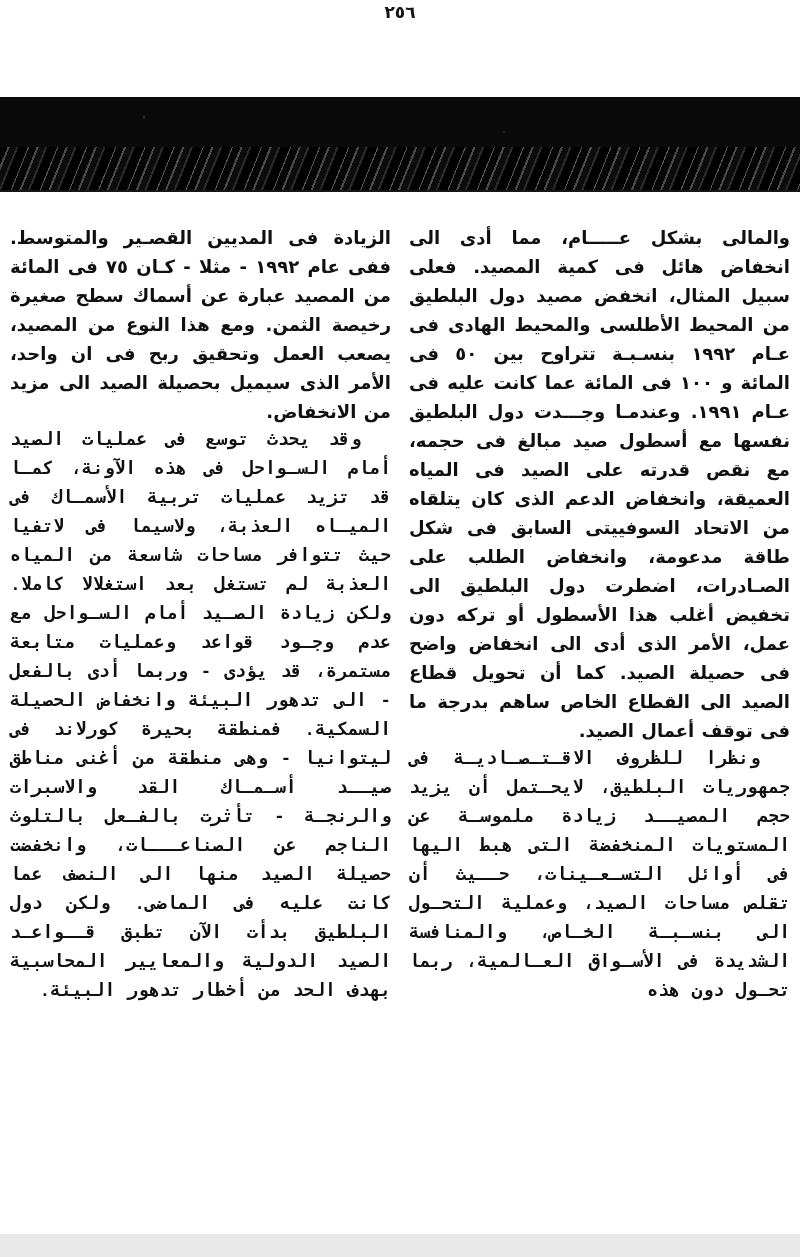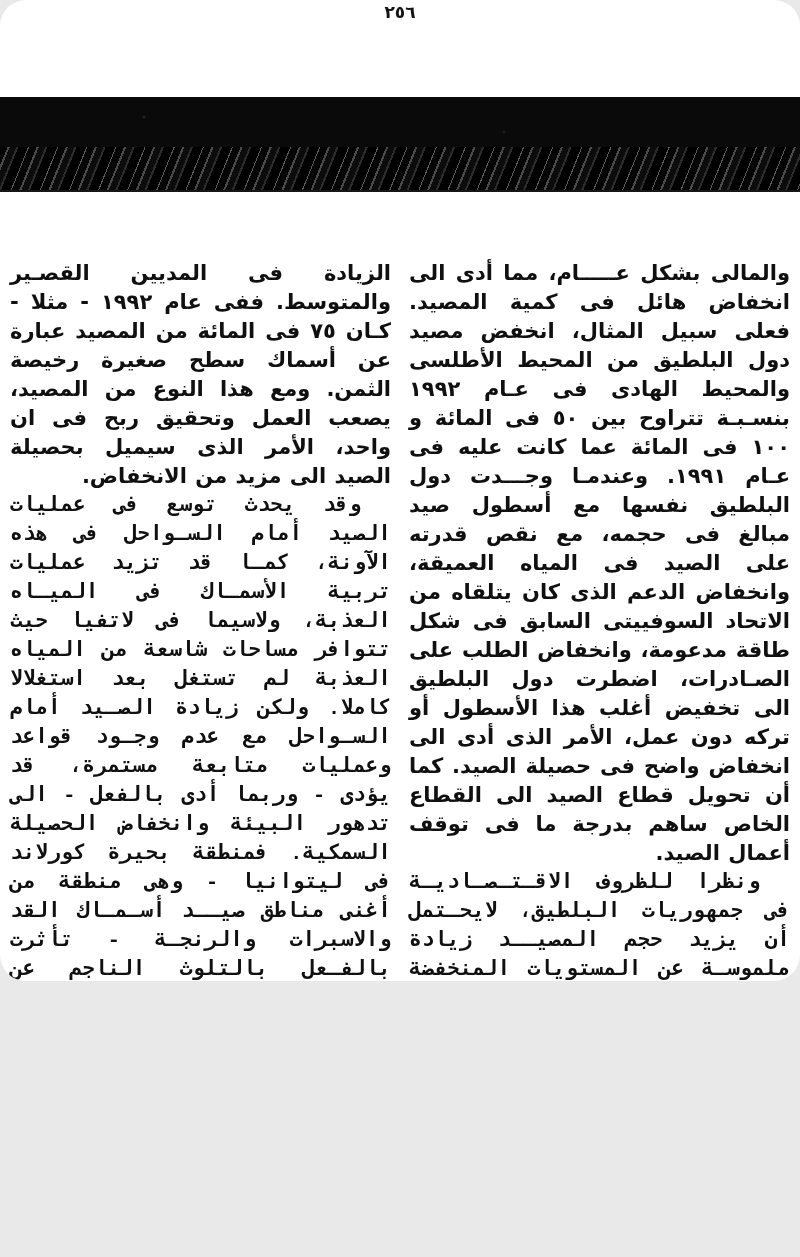--- a/index.html
+++ b/index.html
@@ -3,26 +3,25 @@
   <meta charset="utf-8">
   <style>
     html, body {
       margin: 0;
       padding: 0;
       background: #e9e9e9;
     }
     .page {
       position: relative;
       width: 800px;
-      height: 981px;
+      height: 1234px;
       margin: 0 auto;
       background: #ffffff;
       overflow: hidden;
       font-family: "DejaVu Sans", sans-serif;
-      border-radius: 26px;
     }
     .page-number {
       position: absolute;
       top: 2px;
       left: 0;
       right: 0;
       text-align: center;
       font-size: 17px;
       font-weight: 700;
       color: #141414;
@@ -65,25 +64,24 @@
       right: 10px;
       display: flex;
       direction: rtl;
       gap: 18px;
     }
     .column {
       width: 381px;
       direction: rtl;
       text-align: justify;
       color: #101010;
-      font-size: 21px;
+      font-size: 18px;
       line-height: 29px;
       font-weight: 700;
       word-spacing: 1px;
-      margin-top: 36px;
     }
     .column p {
       margin: 0;
     }
     .column p.indent {
       text-indent: 30px;
       font-family: Liberation Mono, monospace;
     }
   </style>
 </head>
@@ -95,21 +93,21 @@
 
   <div class="scan-band">
     <div class="band-solid"></div>
     <div class="band-streaks"></div>
   </div>
 
   <div class="columns">
 
     <div class="column">
       <p>والمالى بشكل عـــــام، مما أدى الى انخفاض هائل فى كمية المصيد. فعلى سبيل المثال، انخفض مصيد دول البلطيق من المحيط الأطلسى والمحيط الهادى فى عـام ١٩٩٢ بنسـبـة تتراوح بين ٥٠ فى المائة و ١٠٠ فى المائة عما كانت عليه فى عـام ١٩٩١. وعندمـا وجـــدت دول البلطيق نفسها مع أسطول صيد مبالغ فى حجمه، مع نقص قدرته على الصيد فى المياه العميقة، وانخفاض الدعم الذى كان يتلقاه من الاتحاد السوفييتى السابق فى شكل طاقة مدعومة، وانخفاض الطلب على الصـادرات، اضطرت دول البلطيق الى تخفيض أغلب هذا الأسطول أو تركه دون عمل، الأمر الذى أدى الى انخفاض واضح فى حصيلة الصيد. كما أن تحويل قطاع الصيد الى القطاع الخاص ساهم بدرجة ما فى توقف أعمال الصيد.</p>
-      <p class="indent">ونظرا للظروف الاقـتـصـاديـة فى جمهوريات البلطيق، لايحـتمل أن يزيد حجم المصيــد زيادة ملموسـة عن المستويات المنخفضة التى هبط اليها فى أوائل التسـعـينات، حــيث أن تقلص مساحات الصيد، وعملية التحـول الى مناطق الخـاص، والمنافسة الشديدة فى الأسـواق العـالمية، ربما تحـول دون هذه</p>
+      <p class="indent">ونظرا للظروف الاقـتـصـاديـة فى جمهوريات البلطيق، لايحـتمل أن يزيد حجم المصيــد زيادة ملموسـة عن المستويات المنخفضة التى هبط اليها فى أوائل التسـعـينات، حــيث أن تقلص مساحات الصيد، وعملية التحـول الى بنسـبـة الخـاص، والمنافسة الشديدة فى الأسـواق العـالمية، ربما تحـول دون هذه</p>
     </div>
 
     <div class="column">
       <p>الزيادة فى المديين القصـير والمتوسط. ففى عام ١٩٩٢ - مثلا - كـان ٧٥ فى المائة من المصيد عبارة عن أسماك سطح صغيرة رخيصة الثمن. ومع هذا النوع من المصيد، يصعب العمل وتحقيق ربح فى ان واحد، الأمر الذى سيميل بحصيلة الصيد الى مزيد من الانخفاض.</p>
       <p class="indent">وقد يحدث توسع فى عمليات الصيد أمام السـواحل فى هذه الآونة، كمـا قد تزيد عمليات تربية الأسمـاك فى الميـاه العذبة، ولاسيما فى لاتفيا حيث تتوافر مساحات شاسعة من المياه العذبة لم تستغل بعد استغلالا كاملا. ولكن زيادة الصـيد أمام السـواحل مع عدم وجـود قواعد وعمليات متابعة مستمرة، قد يؤدى - وربما أدى بالفعل - الى تدهور البيئة وانخفاض الحصيلة السمكية. فمنطقة بحيرة كورلاند فى ليتوانيا - وهى منطقة من أغنى مناطق صيــد أسـمـاك القد والاسبرات والرنجـة - تأثرت بالفـعل بالتلوث الناجم عن الصناعـــات، وانخفضت حصيلة الصيد منها الى النصف عما كانت عليه فى الماضى. ولكن دول البلطيق بدأت الآن تطبق قــواعـد الصيد الدولية والمعايير المحاسبية بهدف الحد من أخطار تدهور البيئة.</p>
     </div>
 
   </div>
 
 </div>

